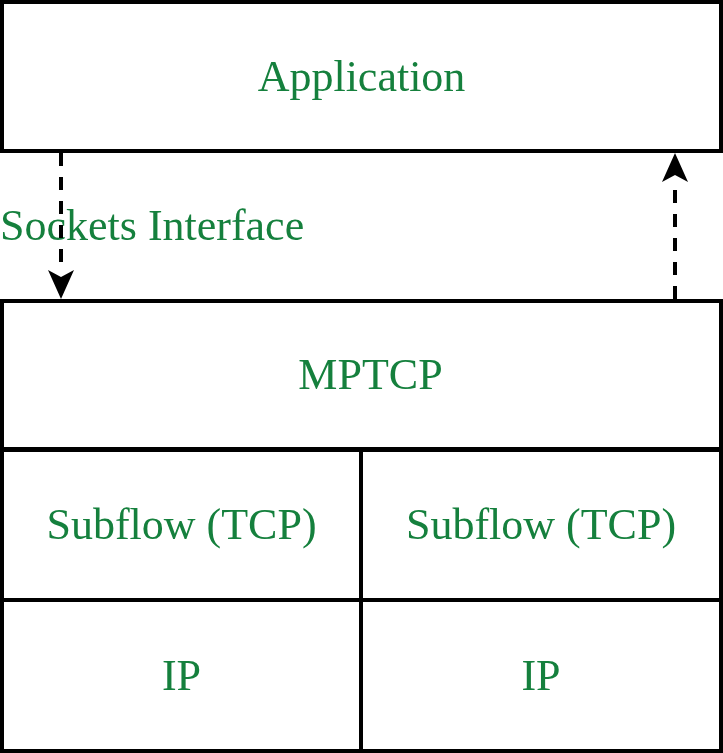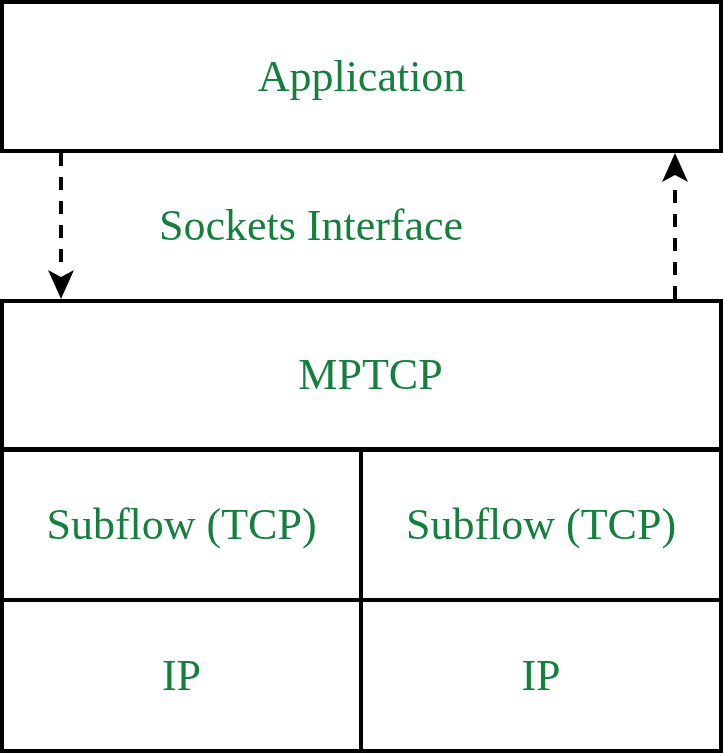--- a/index.html
+++ b/index.html
@@ -33,21 +33,21 @@
   .box-subflow-left  { left: 0;     top: 448px; width: 363px; height: 154px; }
   .box-subflow-right { left: 359px; top: 448px; width: 364px; height: 154px; }
   .box-ip-left       { left: 0;     top: 598px; width: 363px; height: 155px; }
   .box-ip-right      { left: 359px; top: 598px; width: 364px; height: 155px; }
   .sockets-region {
     position: absolute;
     left: 0; top: 153px;
     width: 622px; height: 146px;
     display: flex;
     align-items: center;
-    justify-content: center;
+    justify-content: flex-start;
     font-size: 44px;
     line-height: 1;
     white-space: nowrap;
   }
   .arrows-overlay {
     position: absolute;
     left: 0; top: 0;
     width: 723px; height: 753px;
     pointer-events: none;
   }

